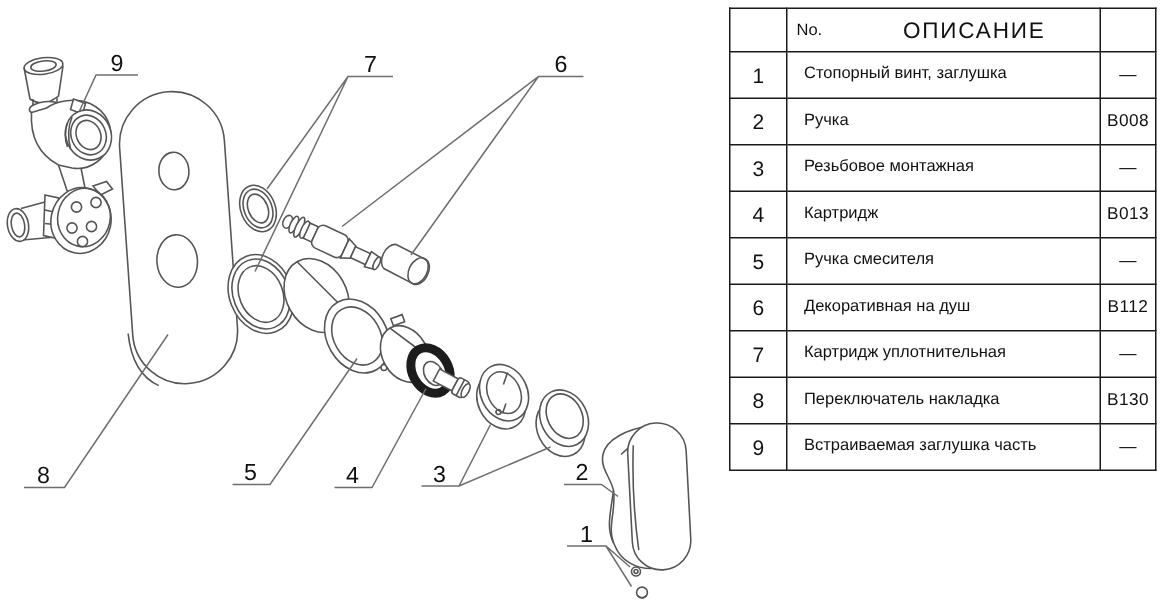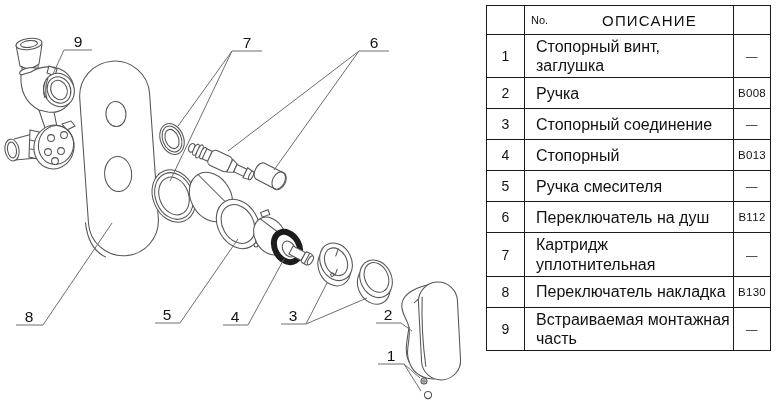--- a/index.html
+++ b/index.html
@@ -14,21 +14,21 @@
   .tbl{position:absolute;left:486px;top:5px;}
   table{border-collapse:collapse;table-layout:fixed;width:284px;}
   th,td{border:1.5px solid var(--table-border,#1a1a1a);vertical-align:middle;
         padding:2px 3px;background:#fff;}
   th{font-weight:normal;height:24px;padding-left:44px;}
   th.h-no{font-size:11px;text-align:center;}
   th.h-desc{font-size:15px;letter-spacing:1.2px;margin-top:46px;}
   th.h-art{font-size:18px;text-align:center;}
   td{height:26px;}
   td.c-no{font-size:14px;text-align:center;}
-  td.c-desc{font-size:16px;text-align:left;padding-left:11px;line-height:1.2;}
+  td.c-desc{font-size:11px;text-align:left;padding-left:11px;line-height:1.2;}
   td.c-art{font-size:11.5px;text-align:center;letter-spacing:.3px;}
 </style>
 </head>
 <body>
 
 <div class="stage">
 
   <svg width="480" height="403" viewBox="0 0 480 403">
 
     <g>
@@ -192,49 +192,49 @@
           <td class="c-desc">Стопорный винт, заглушка</td>
           <td class="c-art">—</td>
         </tr>
         <tr>
           <td class="c-no">2</td>
           <td class="c-desc">Ручка</td>
           <td class="c-art">B008</td>
         </tr>
         <tr>
           <td class="c-no">3</td>
-          <td class="c-desc">Стопорный соединение</td>
+          <td class="c-desc">Резьбовое монтажная</td>
           <td class="c-art">—</td>
         </tr>
         <tr>
           <td class="c-no">4</td>
-          <td class="c-desc">Стопорный</td>
+          <td class="c-desc">Картридж</td>
           <td class="c-art">B013</td>
         </tr>
         <tr>
           <td class="c-no">5</td>
           <td class="c-desc">Ручка смесителя</td>
           <td class="c-art">—</td>
         </tr>
         <tr>
           <td class="c-no">6</td>
-          <td class="c-desc">Переключатель на душ</td>
+          <td class="c-desc">Декоративная на душ</td>
           <td class="c-art">B112</td>
         </tr>
         <tr>
           <td class="c-no">7</td>
           <td class="c-desc">Картридж уплотнительная</td>
           <td class="c-art">—</td>
         </tr>
         <tr>
           <td class="c-no">8</td>
           <td class="c-desc">Переключатель накладка</td>
           <td class="c-art">B130</td>
         </tr>
         <tr>
           <td class="c-no">9</td>
-          <td class="c-desc">Встраиваемая монтажная часть</td>
+          <td class="c-desc">Встраиваемая заглушка часть</td>
           <td class="c-art">—</td>
         </tr>
       </tbody>
     </table>
   </div>
 </div>
 
 </body></html>

